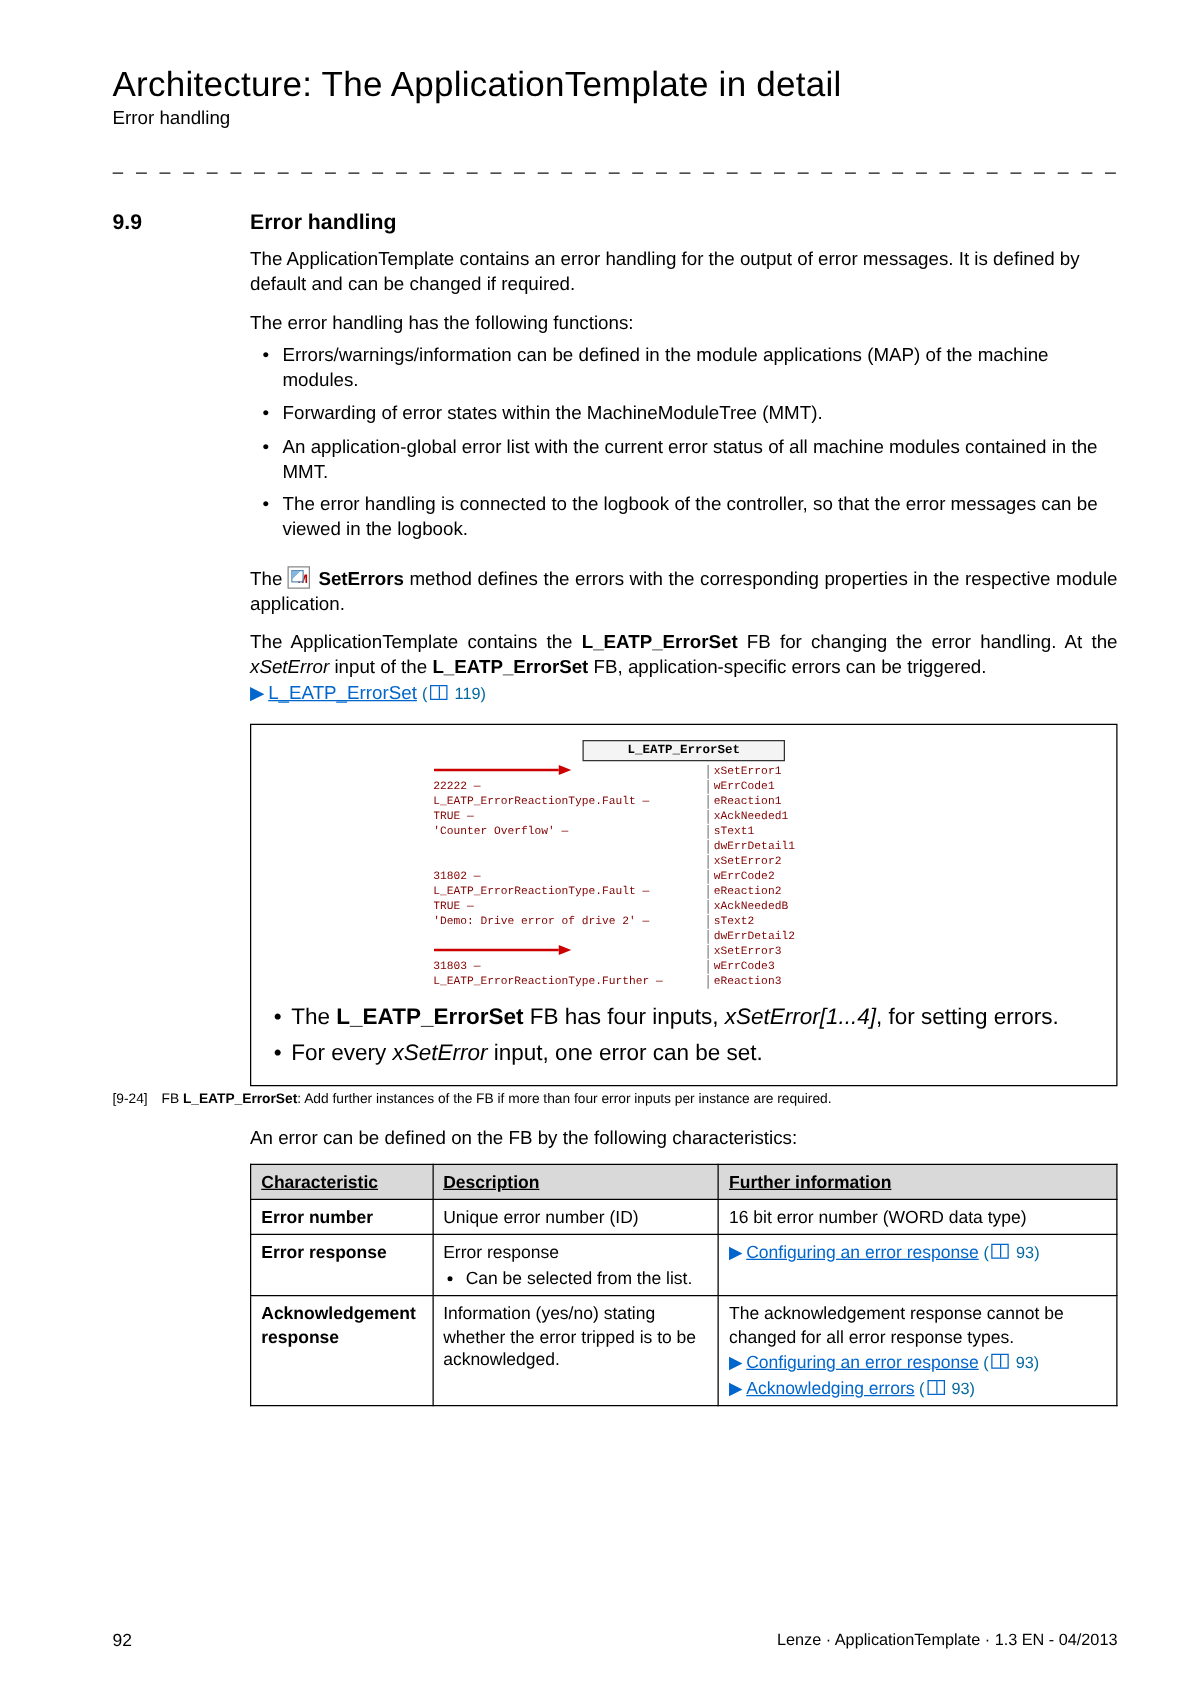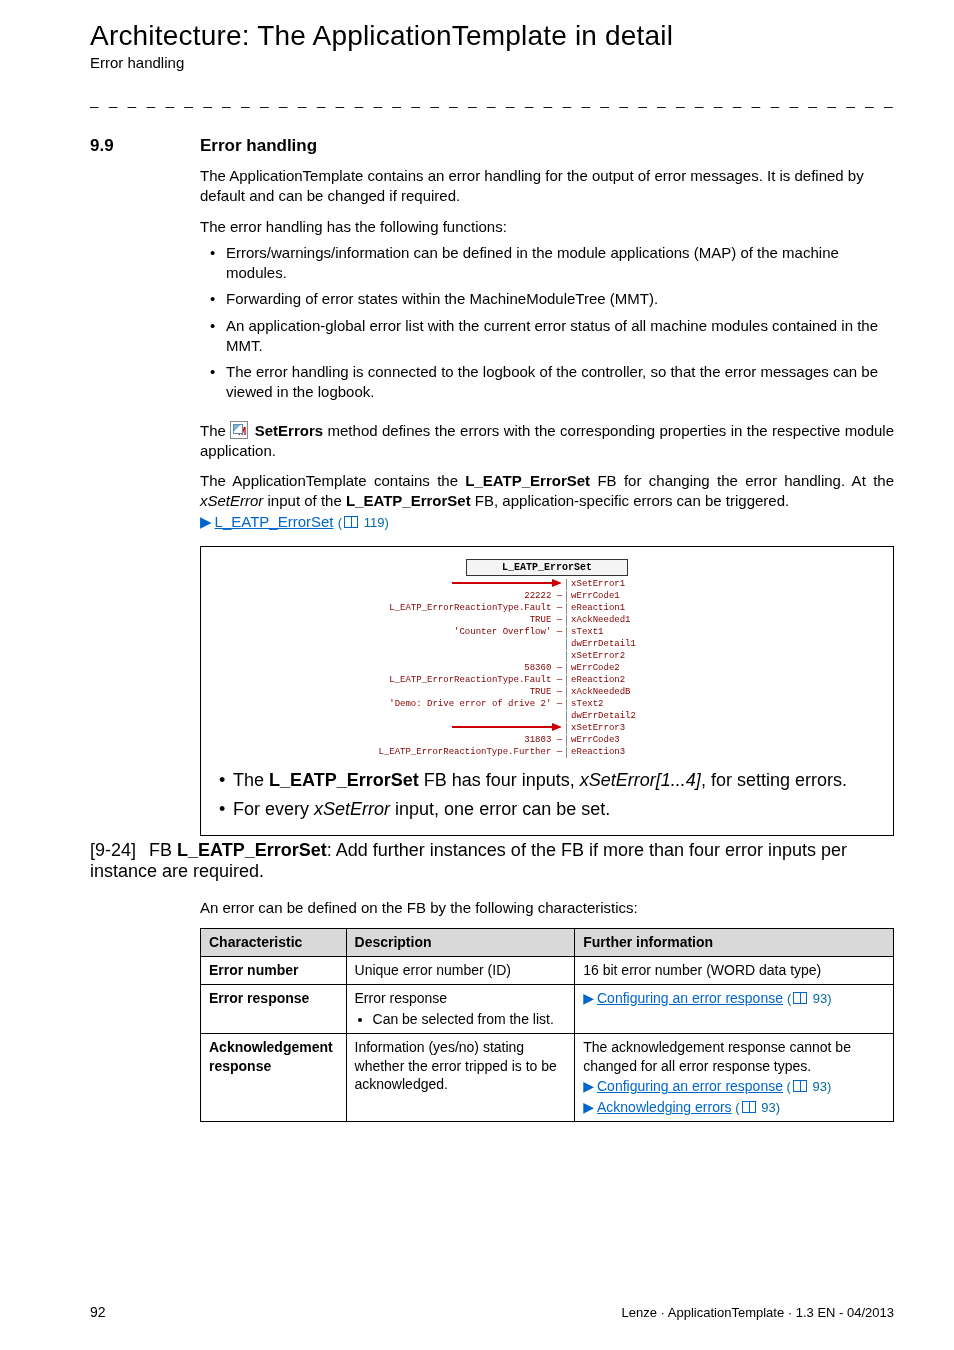--- a/index.html
+++ b/index.html
@@ -8,21 +8,21 @@
     padding: 0;
     width: 954px;
     height: 1350px;
     font-family: "Segoe UI", "Myriad Pro", Arial, sans-serif;
     color: #000;
     background: #fff;
     position: relative;
     box-sizing: border-box;
   }
   .page {
-    padding: 20px 60px 0 90px;
+    padding: 52px 60px 0 90px;
     box-sizing: border-box;
     height: 100%;
     position: relative;
   }
   h1.title {
     font-size: 28px;
     font-weight: 400;
     margin: 0 0 2px 0;
     letter-spacing: 0.2px;
   }
@@ -147,21 +147,20 @@
   }
   .fb-rows {
     font-family: "Courier New", monospace;
     font-size: 9px;
     line-height: 1.25;
     color: #800000;
   }
   .fb-row { display:flex; align-items:center; justify-content:center; height:12px; }
   .fb-left {
     width: 55%;
-    text-align: right;
     padding-right: 4px;
     white-space: nowrap;
     overflow: hidden;
     font-family: Liberation Mono, monospace;
   }
   .fb-left.redarrow svg { vertical-align: middle; }
   .fb-right {
     width: 45%;
     text-align: left;
     padding-left: 4px;
@@ -169,56 +168,56 @@
     white-space: nowrap;
   }
   .diag-bullets {
     list-style:none; padding:0; margin: 6px 0 0 0;
     font-size: 18px;
   }
   .diag-bullets li { position:relative; padding-left: 20px; margin:4px 0; }
   .diag-bullets li::before { content:"•"; position:absolute; left:6px; }
 
   .figcap {
-    font-size: 18px;
+    font-size: 11px;
     margin: 4px 0 16px 0;
   }
   .figcap .fignum { margin-right: 8px; }
 
   
   table.char {
     border-collapse: collapse;
     width: 100%;
     font-size: 14px;
     margin-top: 6px;
   }
   table.char th, table.char td {
     border: 1px solid #000;
     padding: 4px 8px;
     text-align: left;
     vertical-align: top;
   }
   table.char th {
     background: #d9d9d9;
     font-weight: 700;
+    text-decoration: underline;
   }
   table.char td.first { font-weight:700; }
   table.char ul { margin: 2px 0 0 0; padding-left: 18px; }
   table.char .tlink { display:block; margin-top:2px; }
 
   
   .footer {
     position: absolute;
     bottom: 30px;
     left: 90px;
     right: 60px;
     display: flex;
     justify-content: space-between;
     font-size: 13px;
-    align-items: flex-end;
   }
   .footer .pg { font-size: 14px; }
 </style>
 </head>
 <body>
 
 <div class="page">
   <h1 class="title">Architecture: The ApplicationTemplate in detail</h1>
   <div class="subtitle">Error handling</div>
 
@@ -281,21 +280,21 @@
             </div>
             <div class="fb-row">
               <div class="fb-left"></div>
               <div class="fb-right">dwErrDetail1</div>
             </div>
             <div class="fb-row">
               <div class="fb-left"></div>
               <div class="fb-right">xSetError2</div>
             </div>
             <div class="fb-row">
-              <div class="fb-left">58360 —</div>
+              <div class="fb-left">31802 —</div>
               <div class="fb-right">wErrCode2</div>
             </div>
             <div class="fb-row">
               <div class="fb-left">L_EATP_ErrorReactionType.Fault —</div>
               <div class="fb-right">eReaction2</div>
             </div>
             <div class="fb-row">
               <div class="fb-left">TRUE —</div>
               <div class="fb-right">xAckNeededB</div>
             </div>

